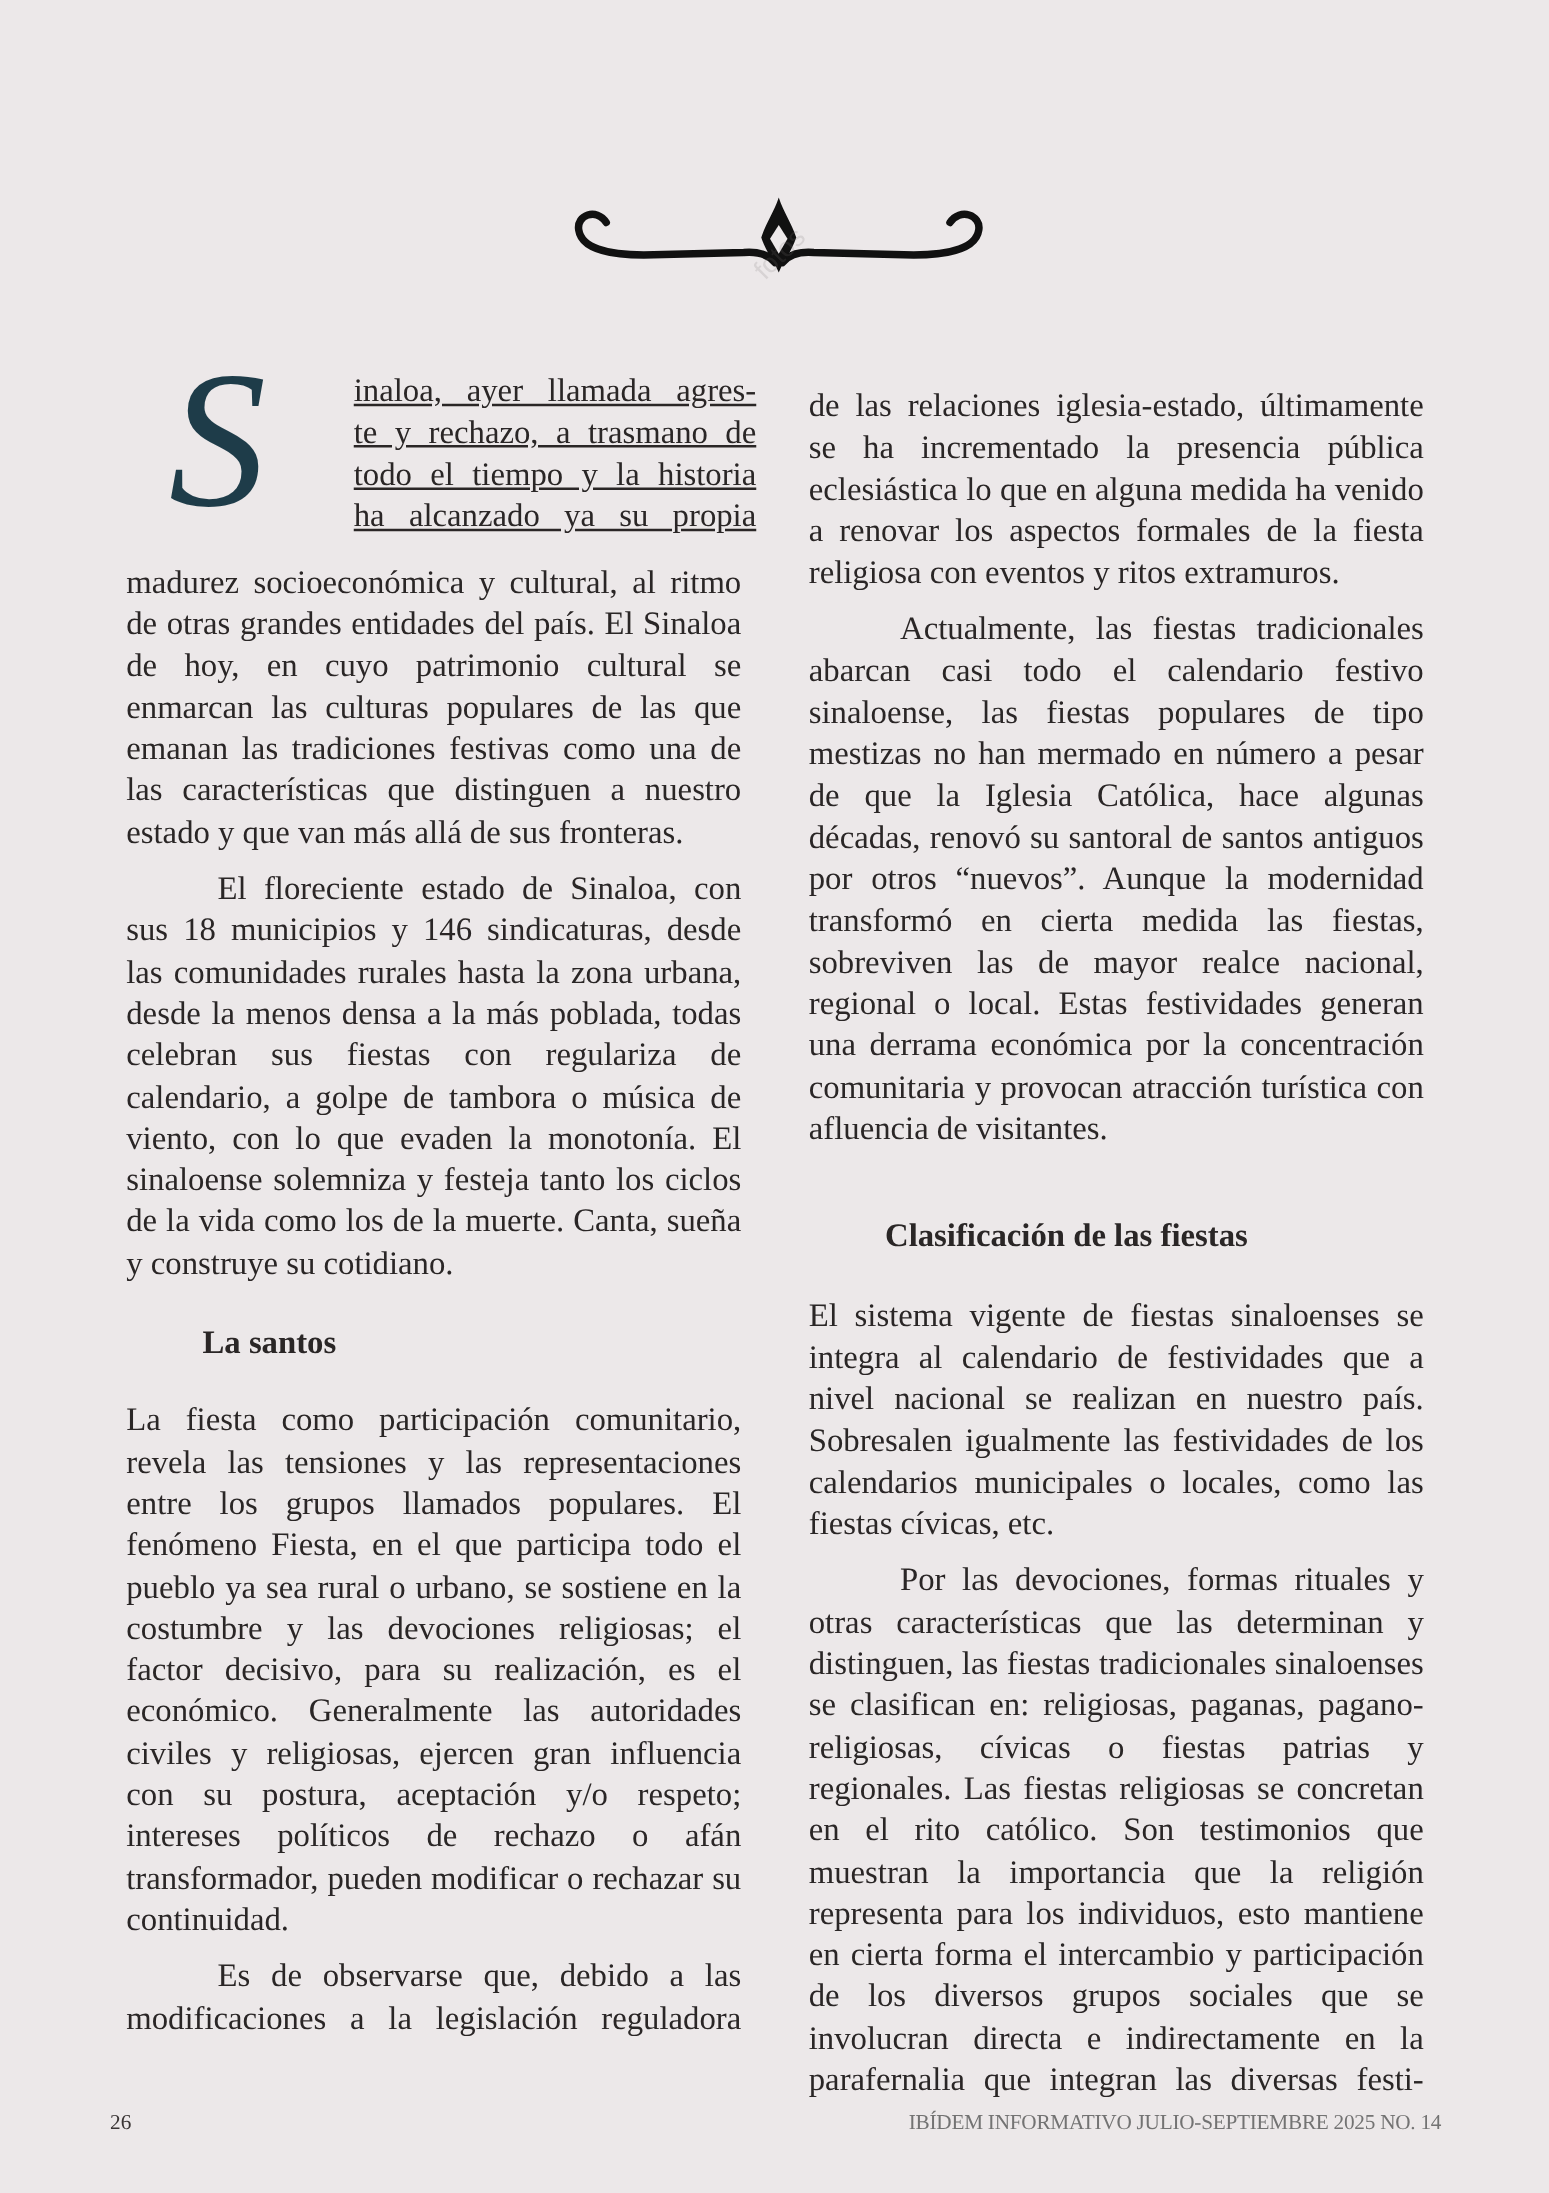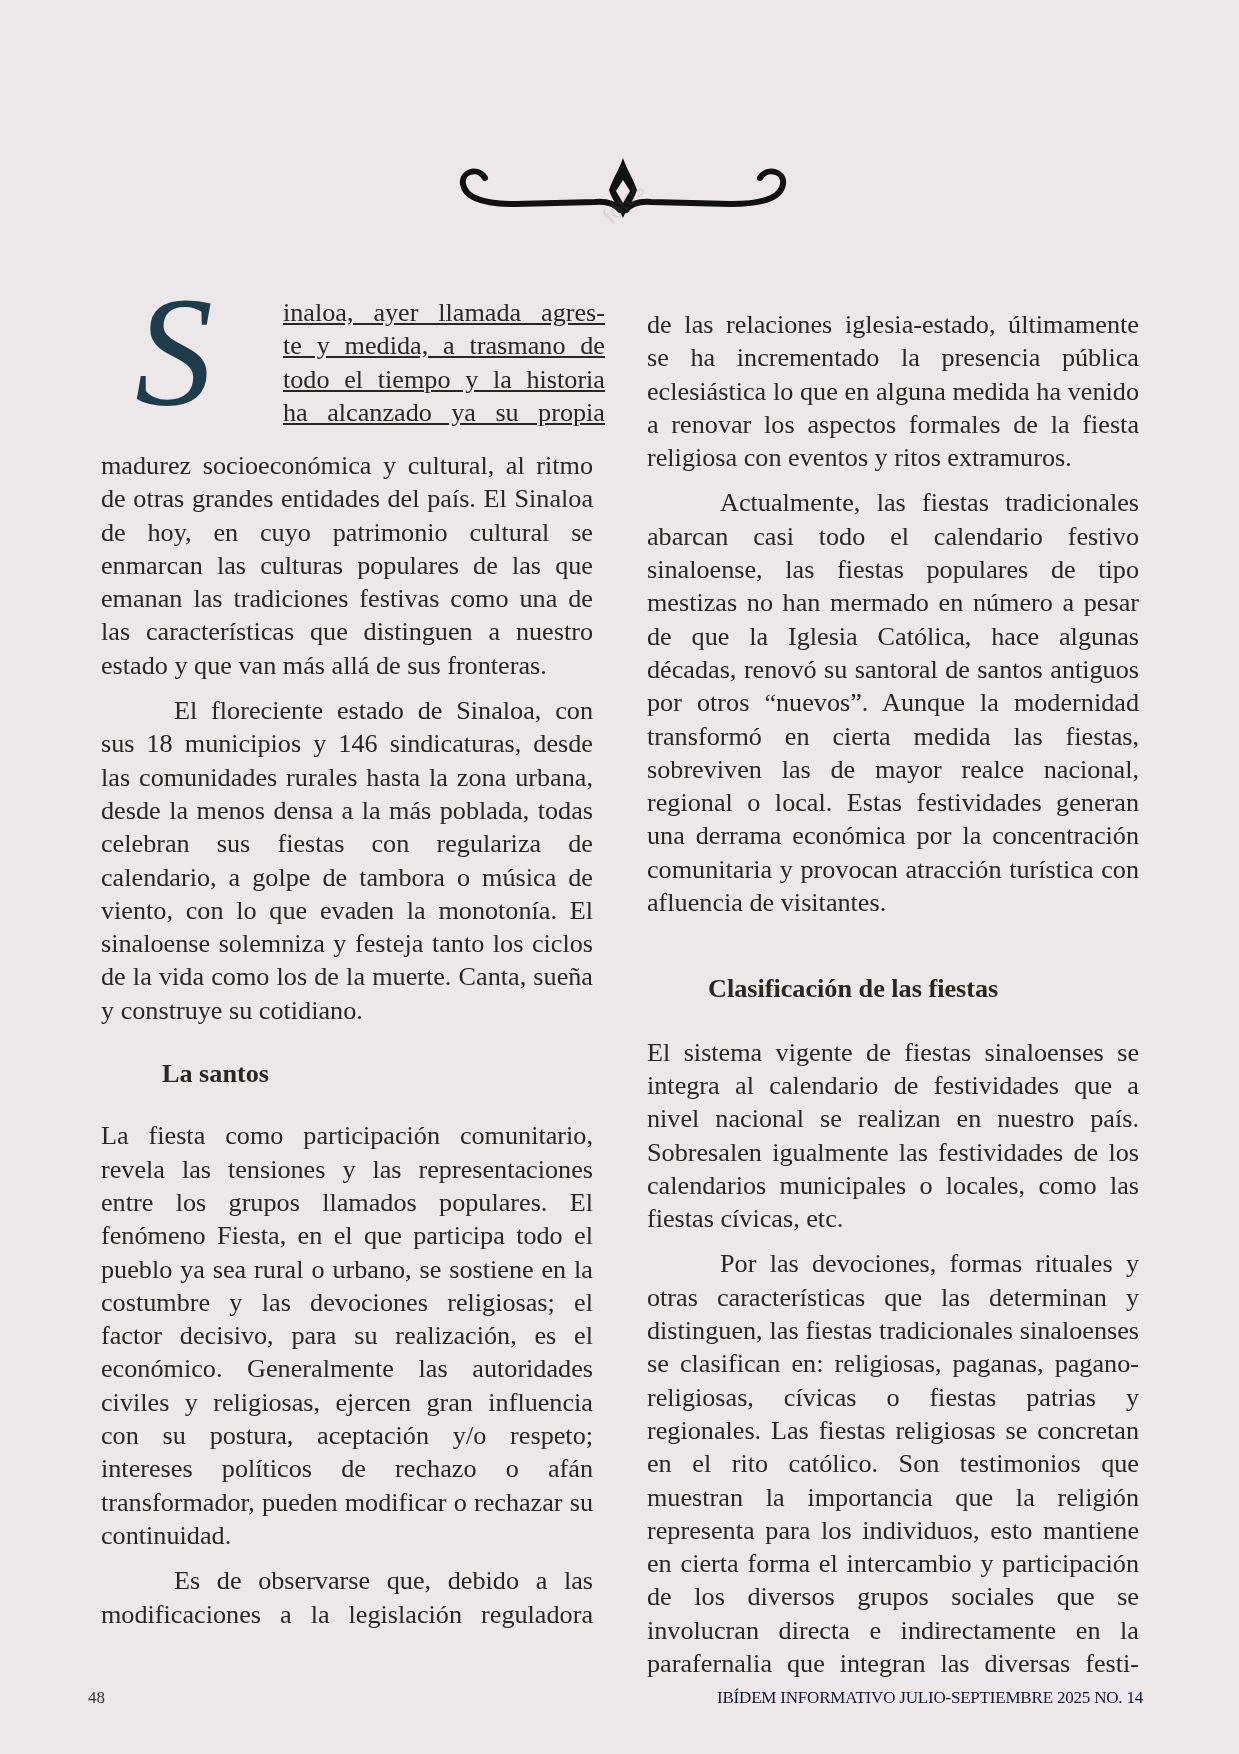--- a/index.html
+++ b/index.html
@@ -73,24 +73,24 @@
     .h-right { margin-top: 53px; margin-bottom: 30px; }
     .footer-left {
       position: absolute;
       left: 88px;
       top: 1688px;
       font-size: 17px;
       color: #3a3535;
     }
     .footer-right {
       position: absolute;
-      right: 96px;
+      right: 86px;
       top: 1688px;
       font-size: 17px;
-      color: #0f172a;
+      color: #737373;
       letter-spacing: -0.2px;
     }
     .watermark {
       position: absolute;
       left: 600px;
       top: 190px;
       font-family: "Liberation Sans", sans-serif;
       font-size: 22px;
       color: rgba(120,115,115,0.18);
       transform: rotate(-45deg);
@@ -108,34 +108,34 @@
   <path d="M168,8 C172,20 178,28 182,40 C178,52 172,58 168,68 C164,58 158,52 154,40 C158,28 164,20 168,8 Z" fill="#111"></path>
   <path d="M168,30 L175,41 L168,53 L161,41 Z" fill="#ece8e9"></path>
 </svg>
 <div class="watermark">fotos</div>
 
 <div class="col col-left">
   <div class="dropcap-block">
     <div class="dropcap">S</div>
     <div class="dropcap-text">
       <div style="text-align:justify;text-align-last:justify;">inaloa, ayer llamada agres-</div>
-      <div style="text-align:justify;text-align-last:justify;">te y medida, a trasmano de</div>
+      <div style="text-align:justify;text-align-last:justify;">te y rechazo, a trasmano de</div>
       <div style="text-align:justify;text-align-last:justify;">todo el tiempo y la historia</div>
       <div style="text-align:justify;text-align-last:justify;">ha alcanzado ya su propia</div>
     </div>
   </div>
   <p>madurez socioeconómica y cultural, al ritmo de otras grandes entidades del país. El Sinaloa de hoy, en cuyo patrimonio cultural se enmarcan las culturas populares de las que emanan las tradiciones festivas como una de las características que distinguen a nuestro estado y que van más allá de sus fronteras.</p>
   <p class="indent">El floreciente estado de Sinaloa, con sus 18 municipios y 146 sindicaturas, desde las comunidades rurales hasta la zona urbana, desde la menos densa a la más poblada, todas celebran sus fiestas con regulariza de calendario, a golpe de tambora o música de viento, con lo que evaden la monotonía. El sinaloense solemniza y festeja tanto los ciclos de la vida como los de la muerte. Canta, sueña y construye su cotidiano.</p>
   <h3 class="heading h-left">La santos</h3>
   <p>La fiesta como participación comunitario, revela las tensiones y las representaciones entre los grupos llamados populares. El fenómeno Fiesta, en el que participa todo el pueblo ya sea rural o urbano, se sostiene en la costumbre y las devociones religiosas; el factor decisivo, para su realización, es el económico. Generalmente las autoridades civiles y religiosas, ejercen gran influencia con su postura, aceptación y/o respeto; intereses políticos de rechazo o afán transformador, pueden modificar o rechazar su continuidad.</p>
   <p class="indent" style="text-align-last:justify;">Es de observarse que, debido a las modificaciones  a la legislación reguladora</p>
 </div>
 
 <div class="col col-right">
   <p>de las relaciones iglesia-estado, últimamente se ha incrementado la presencia pública eclesiástica lo que en alguna medida ha venido a renovar los aspectos formales de la fiesta religiosa con eventos y ritos extramuros.</p>
   <p class="indent">Actualmente, las fiestas tradicionales abarcan casi todo el calendario festivo sinaloense, las fiestas populares de tipo mestizas no han mermado en número a pesar de que la Iglesia Católica, hace algunas décadas, renovó su santoral de santos antiguos por otros “nuevos”. Aunque la modernidad transformó en cierta medida las fiestas, sobreviven  las de mayor realce nacional, regional o local. Estas festividades generan una derrama económica por la concentración comunitaria y provocan atracción turística con afluencia de visitantes.</p>
   <h3 class="heading h-right">Clasificación de las fiestas</h3>
   <p>El sistema vigente de fiestas sinaloenses se integra al calendario de festividades que a nivel nacional se realizan en nuestro país. Sobresalen igualmente las festividades de los calendarios municipales o locales, como las fiestas cívicas, etc.</p>
   <p class="indent" style="text-align-last:justify;">Por las devociones, formas rituales y otras características que las determinan y distinguen, las fiestas tradicionales sinaloenses se clasifican en: religiosas, paganas, pagano-religiosas, cívicas o fiestas patrias y regionales. Las fiestas religiosas se concretan en el rito católico. Son testimonios que muestran la importancia que la religión representa para los individuos, esto mantiene en cierta forma el intercambio y participación de los diversos grupos sociales que se involucran directa e indirectamente en la parafernalia que integran las diversas festi-</p>
 </div>
 
-<div class="footer-left">48</div>
+<div class="footer-left">26</div>
 <div class="footer-right">IBÍDEM INFORMATIVO JULIO-SEPTIEMBRE 2025 NO. 14</div>
 
 </body></html>

